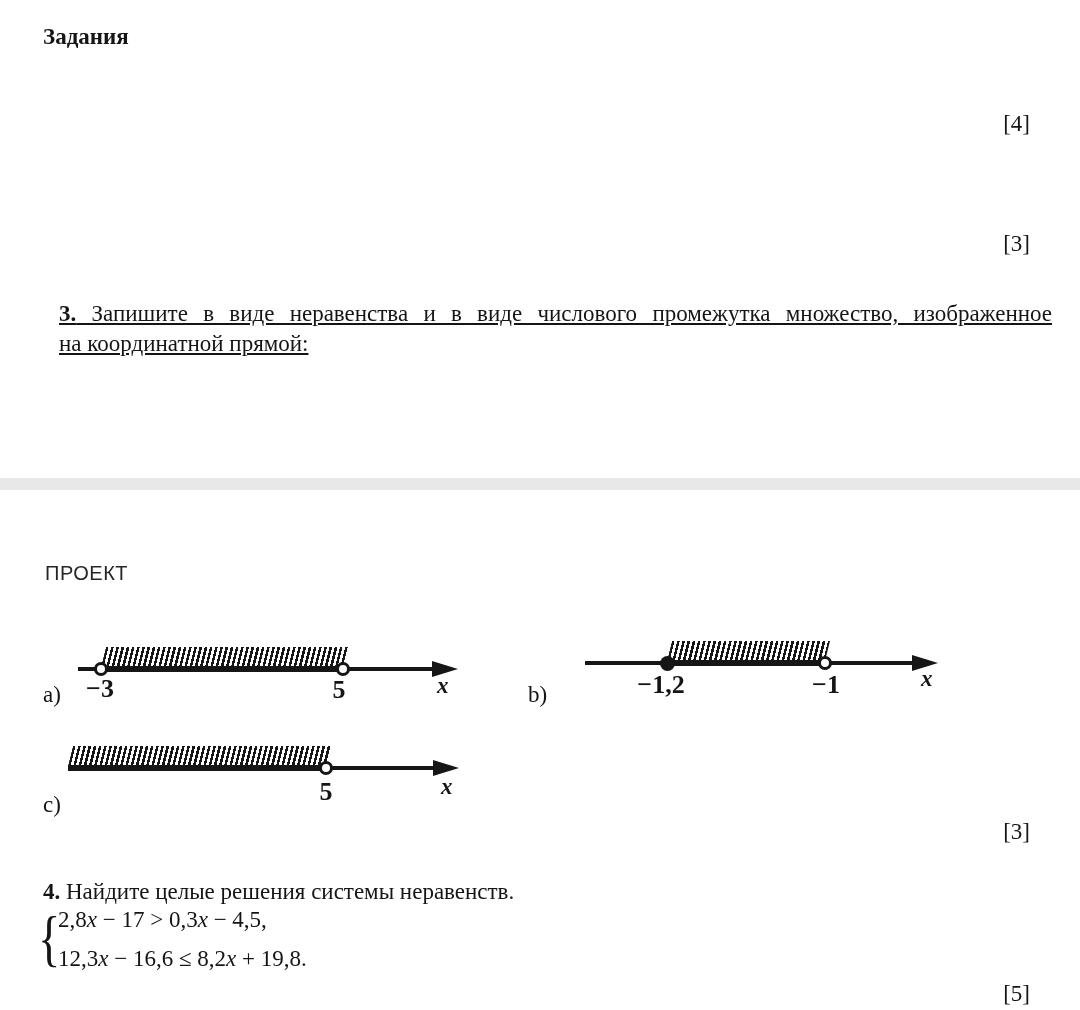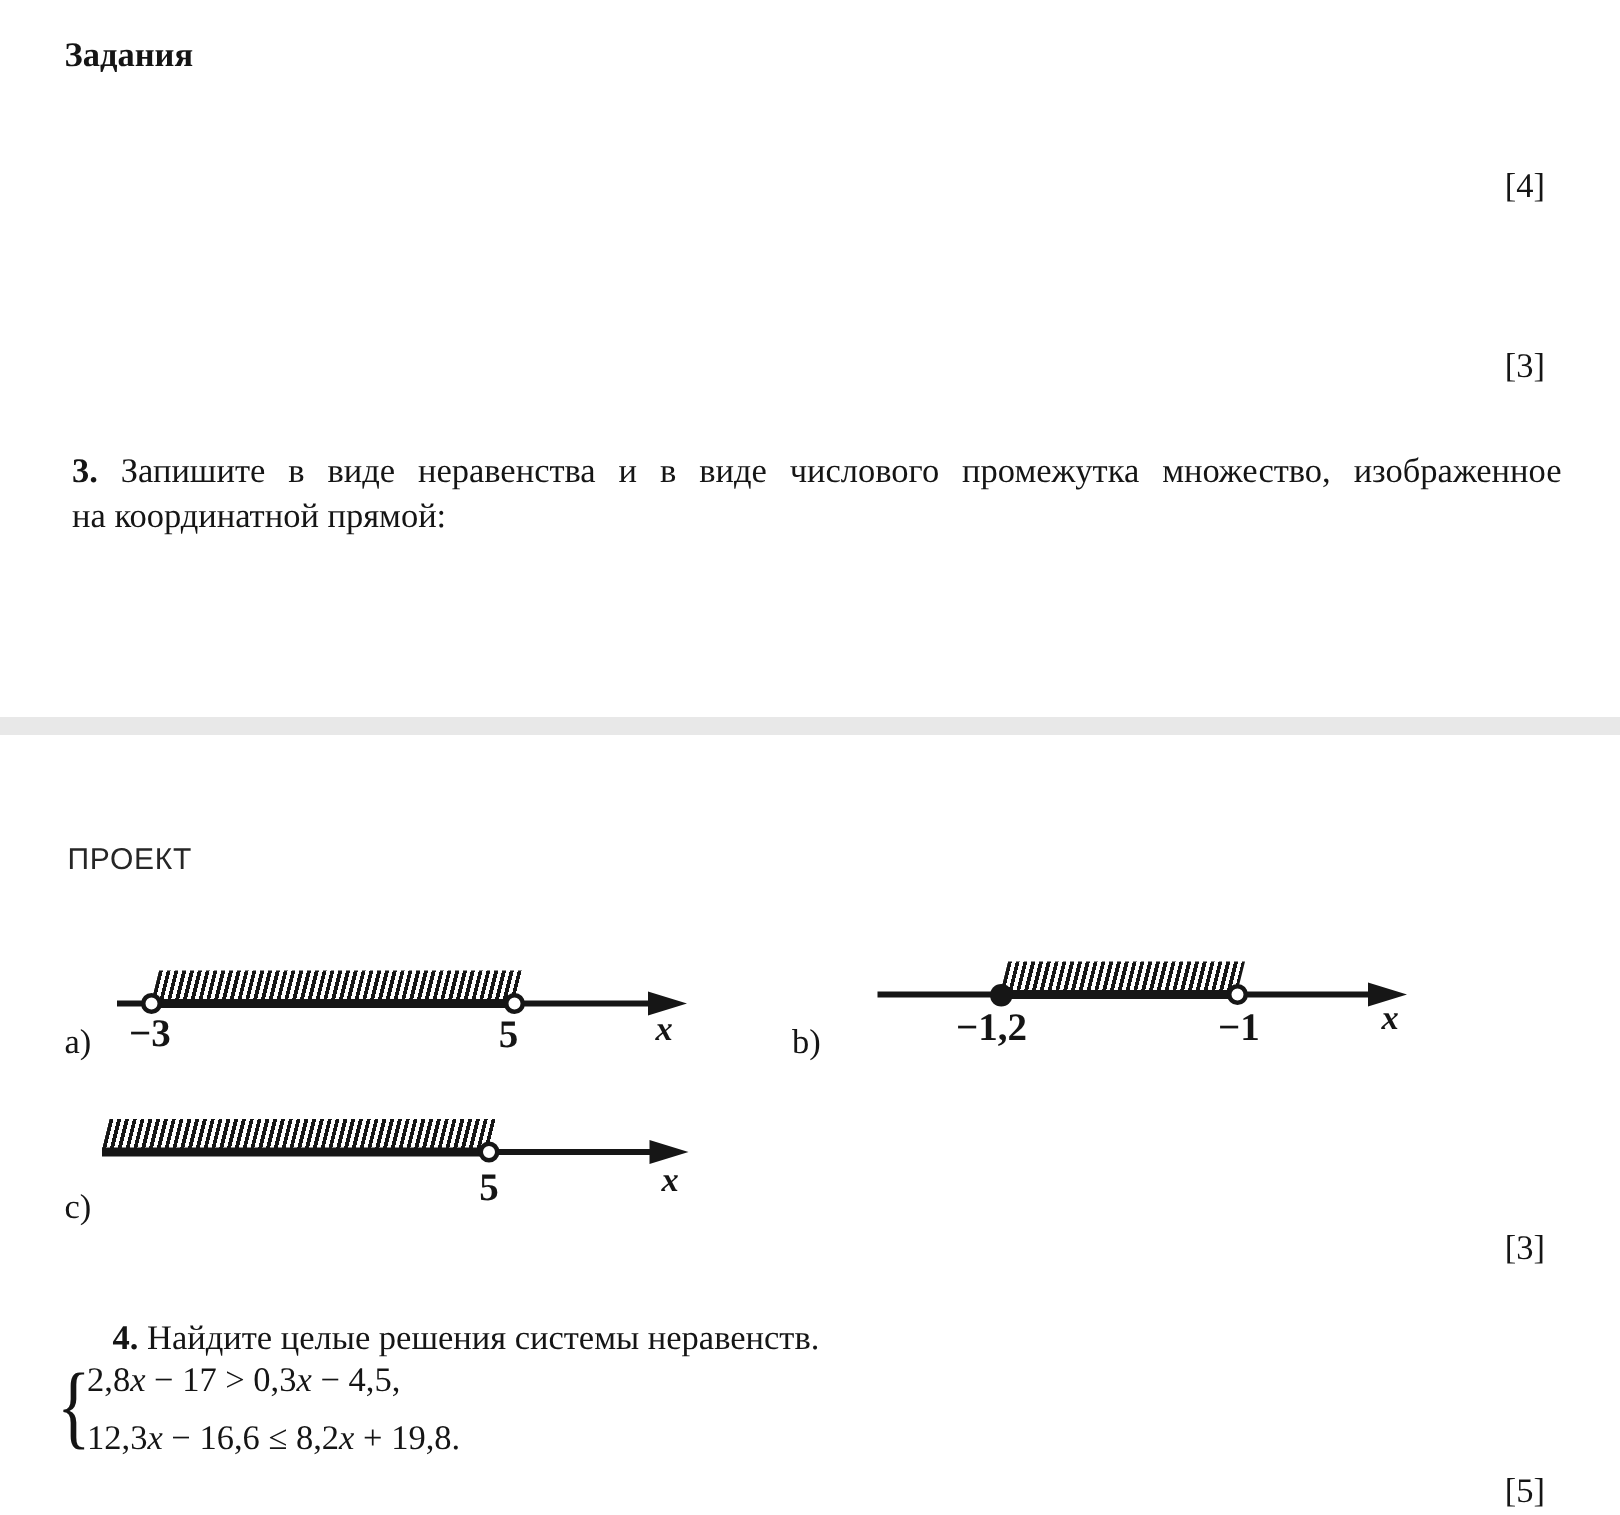--- a/index.html
+++ b/index.html
@@ -32,21 +32,21 @@
 <div class="page">
 
   <div class="abs para" style="left:43px;top:22px;font-weight:bold;">Задания</div>
 
   <div class="abs score" style="right:50px;top:111px;">[4]</div>
 
   <div class="abs" style="left:43px;top:174px;width:993px;">
   </div>
   <div class="abs score" style="right:50px;top:231px;">[3]</div>
 
-  <div class="abs" style="left:48px;top:299px;width:993px;">
+  <div class="abs" style="left:59px;top:299px;width:993px;text-decoration:underline;">
     <div class="para jline"><span class="bnum">3.</span><span> Запишите в виде неравенства и в виде числового промежутка множество, изображенное</span></div>
     <div class="para">на координатной прямой:</div>
   </div>
 
   <div class="abs divider" style="left:0;top:478px;width:1080px;height:12px;"></div>
 
   <div class="abs project" style="left:45px;top:562px;">ПРОЕКТ</div>
 
   <div>
     <div class="abs hatch" style="left:101px;top:647px;width:242px;height:20px;"></div>
@@ -80,21 +80,21 @@
     <div class="abs thickseg" style="left:68px;top:765px;width:258px;"></div>
     <div class="abs arrow" style="left:433px;top:760px;"></div>
     <div class="abs ocircle" style="left:319px;top:761px;"></div>
     <div class="abs nlabel" style="left:298px;top:779px;width:56px;">5</div>
     <div class="abs xlabel" style="left:441px;top:775px;">x</div>
     <div class="abs dletter" style="left:43px;top:793px;">c)</div>
   </div>
 
   <div class="abs score" style="right:50px;top:819px;">[3]</div>
 
-  <div class="abs para" style="left:43px;top:877px;width:993px;margin-left:32px;"><span class="bnum">4.</span><span> Найдите целые решения системы неравенств.</span></div>
+  <div class="abs para" style="left:43px;top:877px;width:993px;"><span class="bnum">4.</span><span> Найдите целые решения системы неравенств.</span></div>
 
   <div class="abs brace" style="left:38px;top:901px;">{</div>
   <div class="abs sysline" style="left:58px;top:908px;"><span>2,8</span><i>x</i><span> − 17 &gt; 0,3</span><i>x</i><span> − 4,5,</span></div>
   <div class="abs sysline" style="left:58px;top:947px;"><span>12,3</span><i>x</i><span> − 16,6 ≤ 8,2</span><i>x</i><span> + 19,8.</span></div>
 
   <div class="abs score" style="right:50px;top:981px;">[5]</div>
 
 </div>
 
 </body></html>

